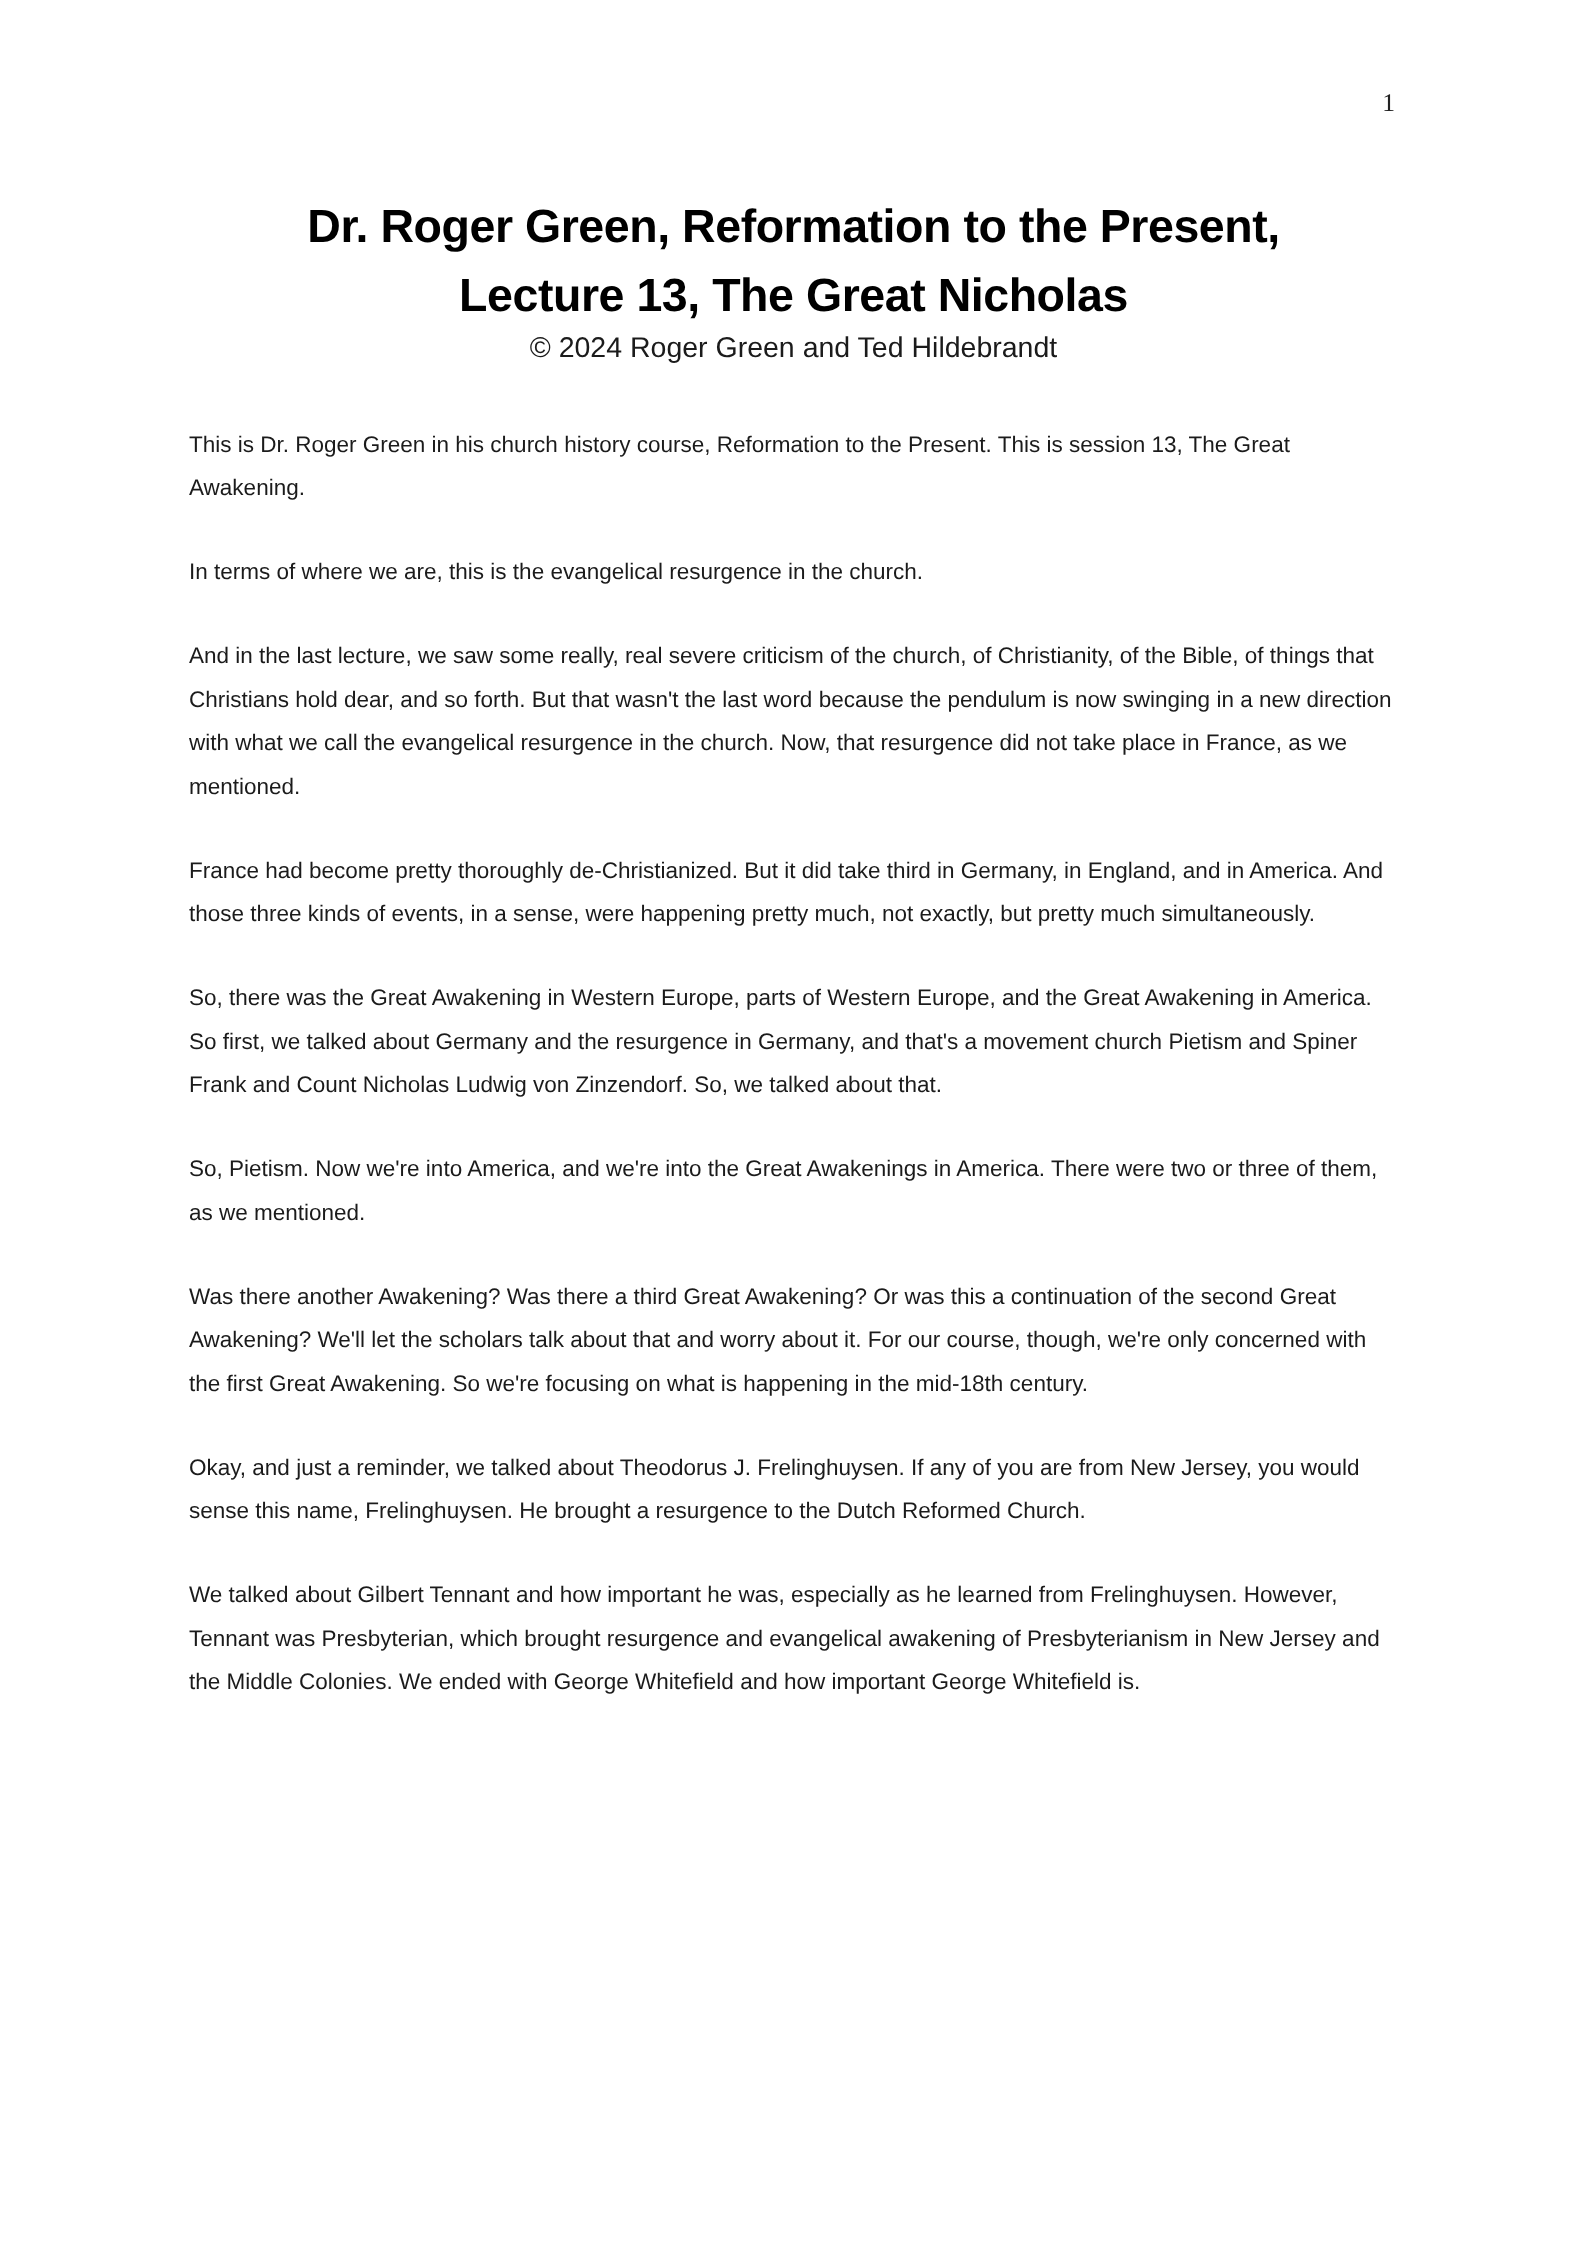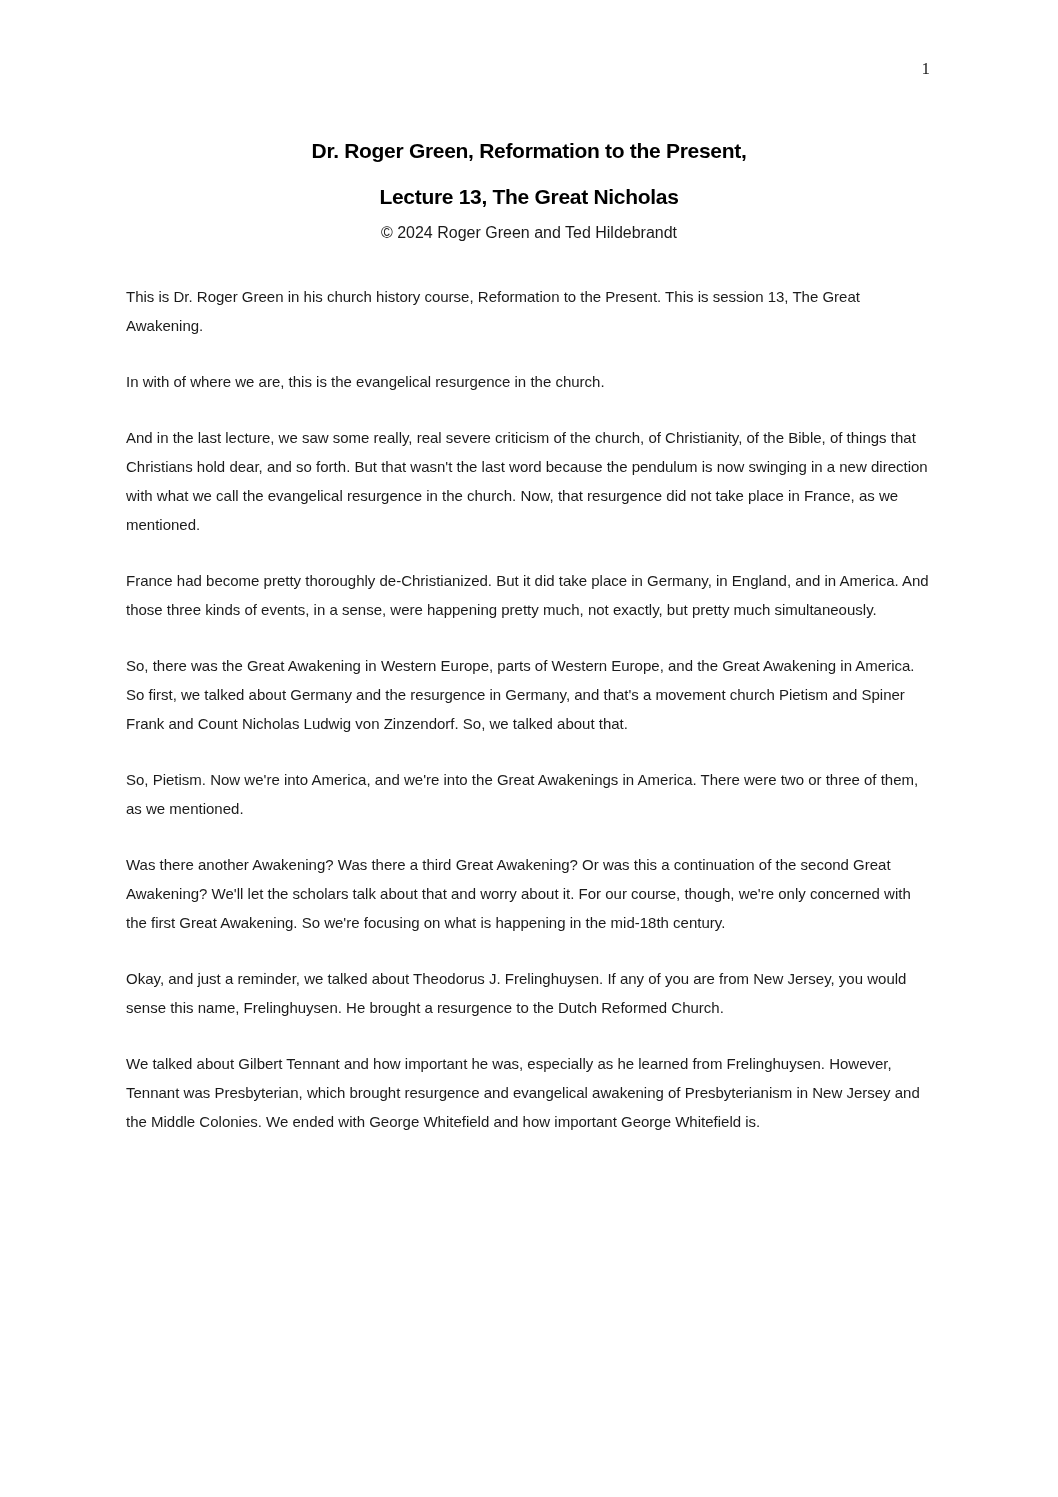--- a/index.html
+++ b/index.html
@@ -19,29 +19,29 @@
     text-align: right;
     font-family: "Liberation Serif", serif;
     font-size: 17px;
     line-height: 22px;
     color: #222222;
     padding-right: 2px;
   }
   .doc-title {
     margin-top: 48px;
     text-align: center;
-    font-size: 21px;
+    font-size: 31px;
     font-weight: bold;
     line-height: 46px;
     color: #000000;
     letter-spacing: -0.3px;
   }
   .doc-copyright {
     text-align: center;
-    font-size: 16px;
+    font-size: 19px;
     line-height: 26px;
     color: #1b1b1b;
   }
   .doc-body {
     margin-top: 36px;
   }
   .doc-body p {
     font-size: 15px;
     line-height: 29px;
     margin: 0 0 27px 0;
@@ -58,23 +58,23 @@
 
   <h1 class="doc-title">
     <span>Dr. Roger Green, Reformation to the Present,</span><br>
     <span>Lecture 13, The Great Nicholas</span>
   </h1>
 
   <div class="doc-copyright">© 2024 Roger Green and Ted Hildebrandt</div>
 
   <div class="doc-body">
     <p>This is Dr. Roger Green in his church history course, Reformation to the Present. This is session 13, The Great Awakening.</p>
-    <p>In with of where we are, this is the evangelical resurgence in the church.</p>
+    <p>In terms of where we are, this is the evangelical resurgence in the church.</p>
     <p>And in the last lecture, we saw some really, real severe criticism of the church, of Christianity, of the Bible, of things that Christians hold dear, and so forth. But that wasn't the last word because the pendulum is now swinging in a new direction with what we call the evangelical resurgence in the church. Now, that resurgence did not take place in France, as we mentioned.</p>
-    <p>France had become pretty thoroughly de-Christianized. But it did take place in Germany, in England, and in America. And those three kinds of events, in a sense, were happening pretty much, not exactly, but pretty much simultaneously.</p>
+    <p>France had become pretty thoroughly de-Christianized. But it did take third in Germany, in England, and in America. And those three kinds of events, in a sense, were happening pretty much, not exactly, but pretty much simultaneously.</p>
     <p>So, there was the Great Awakening in Western Europe, parts of Western Europe, and the Great Awakening in America. So first, we talked about Germany and the resurgence in Germany, and that's a movement church Pietism and Spiner Frank and Count Nicholas Ludwig von Zinzendorf. So, we talked about that.</p>
     <p>So, Pietism. Now we're into America, and we're into the Great Awakenings in America. There were two or three of them, as we mentioned.</p>
     <p>Was there another Awakening? Was there a third Great Awakening? Or was this a continuation of the second Great Awakening? We'll let the scholars talk about that and worry about it. For our course, though, we're only concerned with the first Great Awakening. So we're focusing on what is happening in the mid-18th century.</p>
     <p>Okay, and just a reminder, we talked about Theodorus J. Frelinghuysen. If any of you are from New Jersey, you would sense this name, Frelinghuysen. He brought a resurgence to the Dutch Reformed Church.</p>
     <p>We talked about Gilbert Tennant and how important he was, especially as he learned from Frelinghuysen. However, Tennant was Presbyterian, which brought resurgence and evangelical awakening of Presbyterianism in New Jersey and the Middle Colonies. We ended with George Whitefield and how important George Whitefield is.</p>
   </div>
 
 </div>
 
 </body></html>

